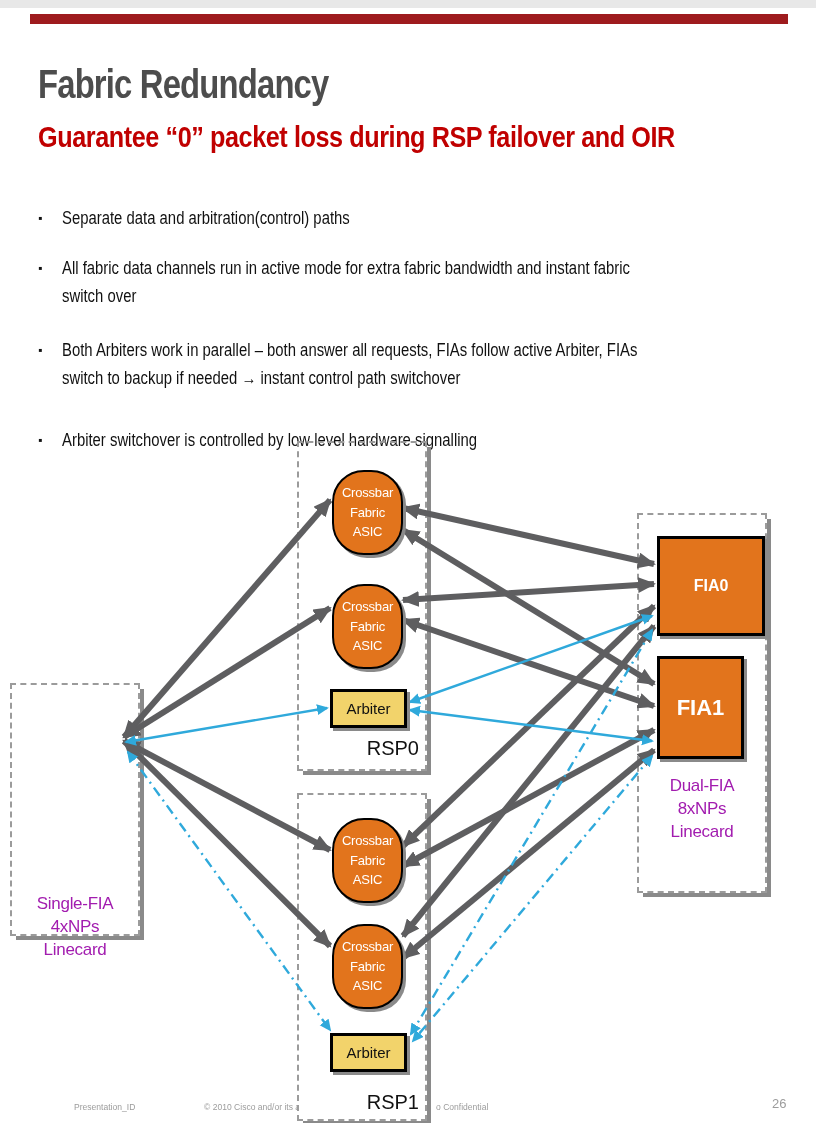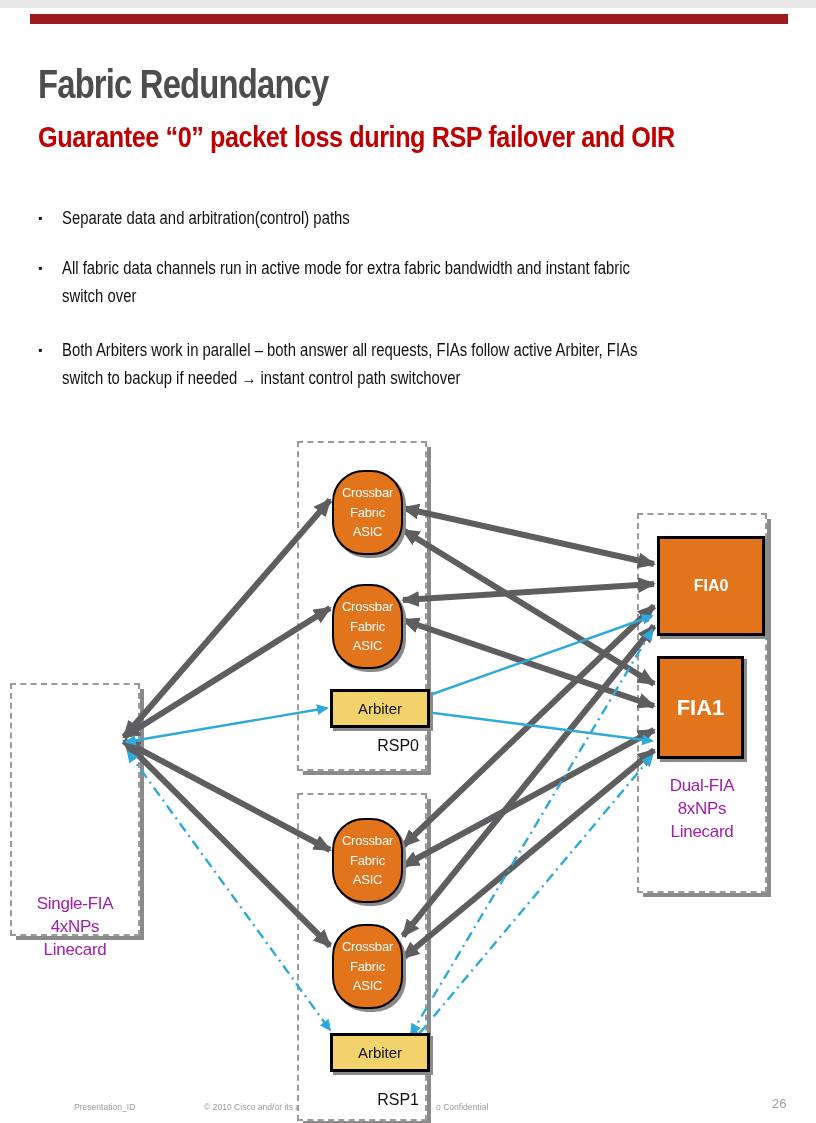--- a/index.html
+++ b/index.html
@@ -51,33 +51,33 @@
     position:absolute; box-sizing:border-box; border:3px solid #000;
     display:flex; align-items:center; justify-content:center; text-align:center;
     box-shadow:3px 3px 0 #8A8A8A; z-index:4;
   }
   .orange { background:#E2741C; color:#fff; }
   .yellow { background:#F2D36B; color:#111; }
   #fia-box  { left:33px;  top:699px; width:87px; height:102px; font-size:26px; font-weight:bold; }
   .xbar { left:332px; width:71px; height:85px; font-size:13px; line-height:1.5; letter-spacing:-0.2px; border-width:2.5px;border-radius:32px; }
   #xbar-rsp0-1 { top:462px; } #xbar-rsp0-2 { top:576px; }
   #xbar-rsp1-1 { top:810px; } #xbar-rsp1-2 { top:916px; }
-  .arbiter { left:330px; width:100px; height:39px; font-size:15px; }
+  .arbiter { left:330px; width:77px; height:39px; font-size:15px; }
   #arbiter-rsp0 { top:681px; } #arbiter-rsp1 { top:1025px; }
   #fia0-box { left:657px; top:528px; width:108px; height:100px; font-size:16px; font-weight:bold; }
   #fia1-box { left:657px; top:648px; width:87px; height:103px; font-size:22px; font-weight:bold; }
 
   
   .caption {
     position:absolute; z-index:2; color:#a21caf; text-align:center;
     font-size:17px; line-height:23px; letter-spacing:-0.3px; white-space:pre-line;
   }
   #left-caption  { left:10px;  top:884px; width:130px; }
   #right-caption { left:637px; top:766px; width:130px; }
-  .rsp-label { position:absolute; z-index:2; left:297px; width:122px; text-align:right; font-size:16px; color:#111; }
+  .rsp-label { position:absolute; z-index:2; left:297px; width:122px; text-align:right; font-size:20px; color:#111; }
   #rsp0-label { top:729px; } #rsp1-label { top:1083px; }
 
   
   .footer-text { position:absolute; z-index:1; color:#9C9C9C; font-size:9.5px; transform:scaleX(0.9); transform-origin:0 0; white-space:nowrap; }
   #footer-presentation { left:74px;  top:1093px; }
   #footer-copyright    { left:204px; top:1093px; }
   #footer-confidential { left:436px; top:1093px; }
   #page-number { position:absolute; z-index:1; left:772px; top:1088px; color:#9C9C9C; font-size:13px; }
 </style>
 </head>
@@ -89,20 +89,21 @@
 
   <h1 class="title">Fabric Redundancy</h1>
   <h2 class="subtitle">Guarantee “0” packet loss during RSP failover and OIR</h2>
 
   <ul class="bullets">
     <li><span class="cond">Separate data and arbitration(control) paths</span></li>
     <li><span class="cond">All fabric data channels run in active mode for extra fabric bandwidth and instant fabric
 switch over</span></li>
     <li><span class="cond">Both Arbiters work in parallel – both answer all requests, FIAs follow active Arbiter, FIAs
 switch to backup if needed → instant control path switchover</span></li>
+    <li><span class="cond">Arbiter switchover is controlled by low level hardware signalling</span></li>
   </ul>
 
   <span class="footer-text" id="footer-presentation">Presentation_ID</span>
   <span class="footer-text" id="footer-copyright">© 2010 Cisco and/or its aff</span>
   <span class="footer-text" id="footer-confidential">o Confidential</span>
   <span id="page-number">26</span>
 
   <div class="container" id="left-linecard"></div>
   <div class="container" id="rsp0-group"></div>
   <div class="container filled" id="rsp1-group"></div>

